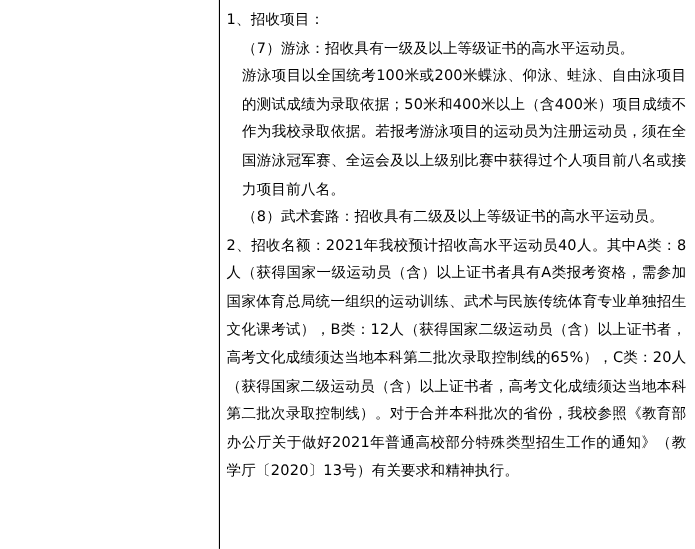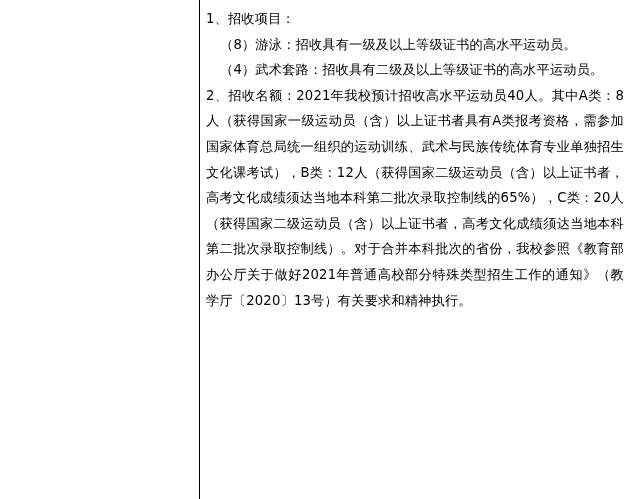--- a/index.html
+++ b/index.html
@@ -49,17 +49,18 @@
     padding-left: 14px;
   }
 </style>
 </head>
 <body>
 
 <div class="page">
   <div class="left-rule"></div>
   <div class="content">
     <p class="para indent-0">1、招收项目：</p>
-    <p class="para indent-1">（8）游泳：招收具有一级及以上等级证书的高水平运动员。</p>
-    <p class="para indent-1">（4）武术套路：招收具有二级及以上等级证书的高水平运动员。</p>
+    <p class="para indent-1">（7）游泳：招收具有一级及以上等级证书的高水平运动员。</p>
+    <p class="para block-indent">游泳项目以全国统考100米或200米蝶泳、仰泳、蛙泳、自由泳项目的测试成绩为录取依据；50米和400米以上（含400米）项目成绩不作为我校录取依据。若报考游泳项目的运动员为注册运动员，须在全国游泳冠军赛、全运会及以上级别比赛中获得过个人项目前八名或接力项目前八名。</p>
+    <p class="para indent-1">（8）武术套路：招收具有二级及以上等级证书的高水平运动员。</p>
     <p class="para indent-0">2、招收名额：2021年我校预计招收高水平运动员40人。其中A类：8人（获得国家一级运动员（含）以上证书者具有A类报考资格，需参加国家体育总局统一组织的运动训练、武术与民族传统体育专业单独招生文化课考试），B类：12人（获得国家二级运动员（含）以上证书者，高考文化成绩须达当地本科第二批次录取控制线的65%），C类：20人（获得国家二级运动员（含）以上证书者，高考文化成绩须达当地本科第二批次录取控制线）。对于合并本科批次的省份，我校参照《教育部办公厅关于做好2021年普通高校部分特殊类型招生工作的通知》（教学厅〔2020〕13号）有关要求和精神执行。</p>
   </div>
 </div>
 
 </body></html>

